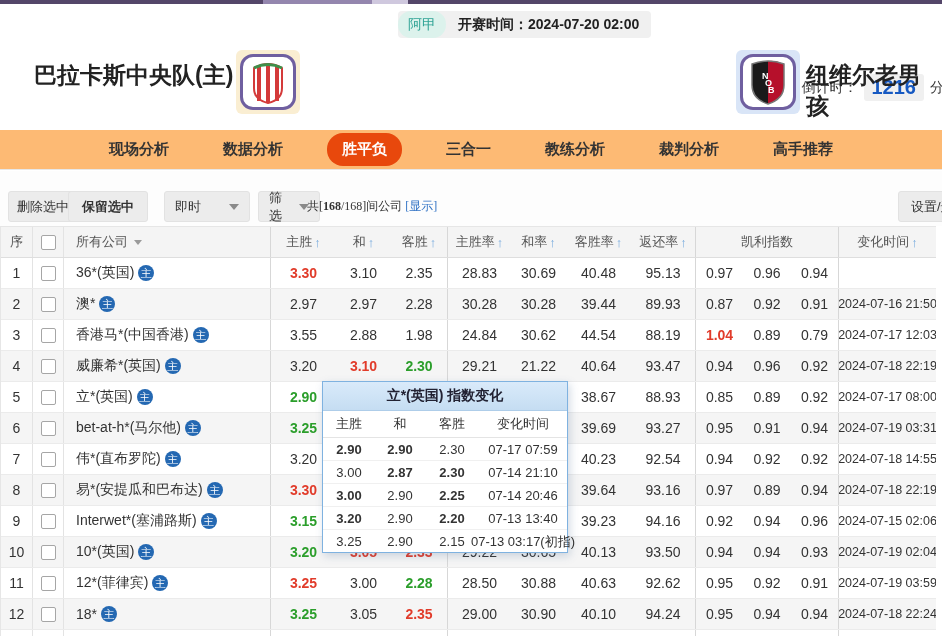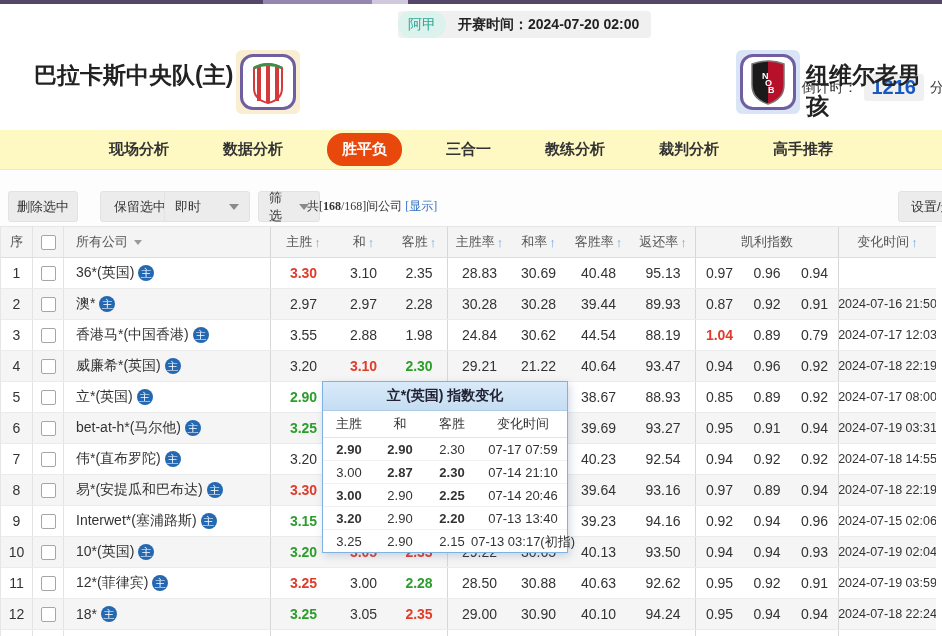--- a/index.html
+++ b/index.html
@@ -21,21 +21,21 @@
   .logo-box.home { left:236px; background:#faeed2; }
   .logo-box.away { left:736px; background:#d9e5f7; }
   .crest { width:56px; height:56px; background:#fff; border:3px solid #6f5fa0; border-radius:13px;
     display:flex; align-items:center; justify-content:center; overflow:hidden; }
 
   .countdown { position:absolute; left:16px; top:74px; width:942px; display:flex; justify-content:flex-end;
     align-items:center; gap:6px; font-size:14px; color:#333; pointer-events:none; }
   .countdown .val { background:#f0f0f0; color:#1659c2; font-size:20px; font-weight:bold; padding:2px 8px; border-radius:3px; }
 
   
-  .tabbar { position:absolute; left:0; top:130px; width:942px; height:40px; background:#fef9c3;
+  .tabbar { position:absolute; left:0; top:130px; width:942px; height:40px; background:#fdba74;
     border-bottom:1px solid #e7e7e7; display:flex; align-items:center; justify-content:center; gap:34px; }
   .tab { font-size:15px; font-weight:bold; color:#333; padding:6px 10px; cursor:pointer; white-space:nowrap; }
   .tab.active { background:#e8480c; color:#fff; border-radius:16px; padding:7px 15px; }
 
   
   .toolbar { position:absolute; left:0; top:171px; width:942px; height:55px; background:#fdfdfd; }
   .tbtn { position:absolute; top:20px; height:31px; background:#ececec; border:1px solid #e2e2e2; border-radius:3px;
     font-size:13px; color:#333; display:flex; align-items:center; justify-content:center; cursor:pointer; }
   .caret { width:0; height:0; border-left:5px solid transparent; border-right:5px solid transparent; border-top:6px solid #8a8a8a; margin-left:10px; }
   .count-text { position:absolute; left:307px; top:27px; font-size:12px; color:#333; white-space:pre;font-family:Liberation Serif, serif; }
@@ -125,21 +125,21 @@
     <div class="tab">数据分析</div>
     <div class="tab active">胜平负</div>
     <div class="tab">三合一</div>
     <div class="tab">教练分析</div>
     <div class="tab">裁判分析</div>
     <div class="tab">高手推荐</div>
   </div>
 
 <div class="toolbar">
   <div class="tbtn" style="left:8px; width:70px;">删除选中</div>
-  <div class="tbtn" style="left:100px; width:80px;">保留选中</div>
+  <div class="tbtn" style="left:68px; width:80px;font-weight:bold;">保留选中</div>
   <div class="tbtn" style="left:164px; width:86px; justify-content:space-between; padding:0 10px;">
     <span>即时</span>
     <span class="caret"></span>
   </div>
   <div class="tbtn" style="left:258px; width:62px; padding:0 10px;">
     <span>筛选</span>
     <span class="caret" style="margin-left:6px;"></span>
   </div>
   <div class="count-text"><span>共[</span><b>168</b><span>/168]间公司 </span><span class="show-link">[显示]</span></div>
   <div class="tbtn settings-btn" style="left:898px; width:110px; justify-content:flex-start; padding-left:12px;">设置/选择</div>

